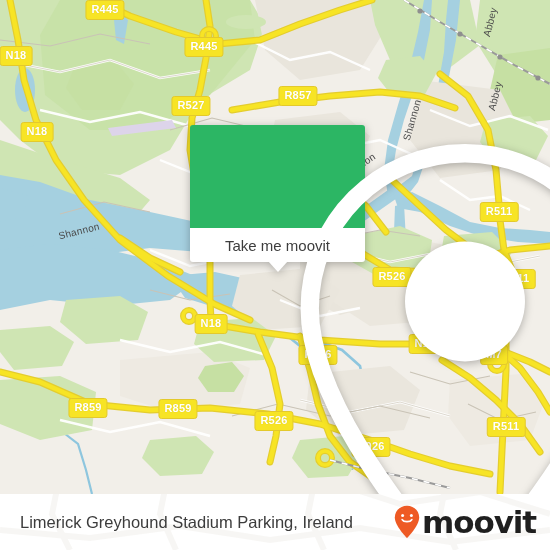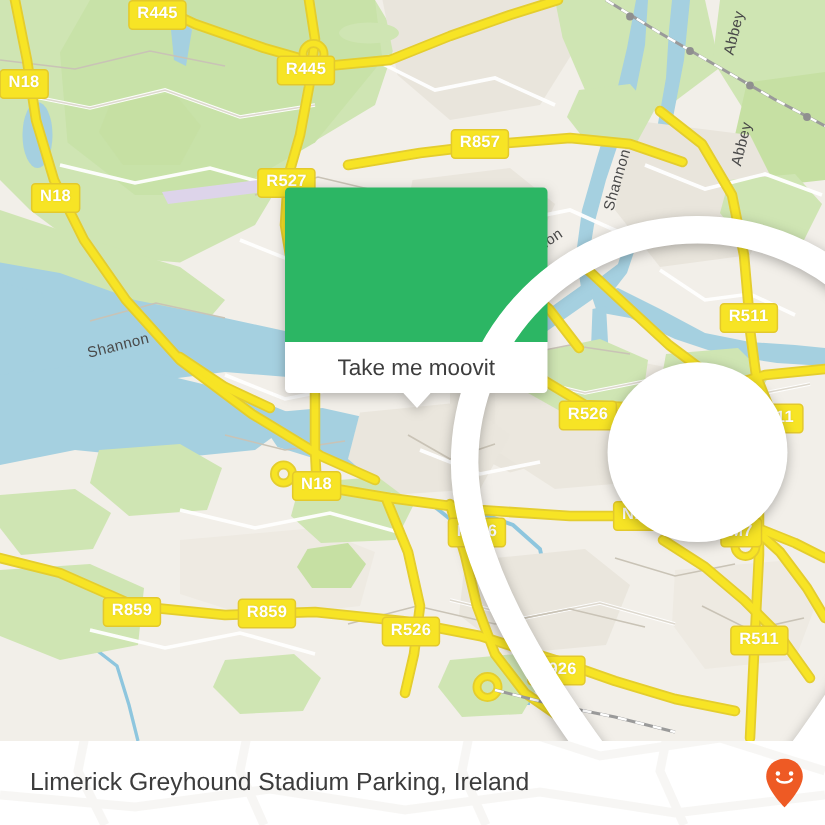--- a/index.html
+++ b/index.html
@@ -371,23 +371,23 @@
 
         <path d="M108,128 L172,120 L176,128 L112,136 Z" fill="#ddd4ea"></path>
 
       </g>
     </svg>
 
     <div id="shield-layer">
         <div class="shield" style="left: 105px; top: 10px;">R445</div>
         <div class="shield" style="left: 204px; top: 47px;">R445</div>
         <div class="shield" style="left: 16px; top: 56px;">N18</div>
-        <div class="shield" style="left: 320px; top: 96px;">R857</div>
+        <div class="shield" style="left: 298px; top: 96px;">R857</div>
         <div class="shield" style="left: 37px; top: 132px;">N18</div>
-        <div class="shield" style="left: 191px; top: 122px;">R527</div>
+        <div class="shield" style="left: 191px; top: 106px;">R527</div>
         <div class="shield" style="left: 499px; top: 212px;">R511</div>
         <div class="shield" style="left: 392px; top: 277px;">R526</div>
         <div class="shield" style="left: 516px; top: 279px;">R511</div>
         <div class="shield" style="left: 211px; top: 324px;">N18</div>
         <div class="shield" style="left: 318px; top: 355px;">R926</div>
         <div class="shield" style="left: 425px; top: 344px;">N18</div>
         <div class="shield" style="left: 494px; top: 355px;">M7</div>
         <div class="shield" style="left: 88px; top: 408px;">R859</div>
         <div class="shield" style="left: 178px; top: 409px;">R859</div>
         <div class="shield" style="left: 274px; top: 421px;">R526</div>
@@ -434,17 +434,18 @@
 
     <span id="footer-title">Limerick Greyhound Stadium Parking, Ireland</span>
 
     <div id="logo">
       <svg id="logo-pin" width="26" height="34" viewBox="0 0 26 34">
         <path d="M13 0.8 C6 0.8 0.8 6 0.8 12.6 C0.8 21 13 33.2 13 33.2 C13 33.2 25.2 21 25.2 12.6 C25.2 6 20 0.8 13 0.8 Z" fill="#ee5a24"></path>
         <circle cx="8.6" cy="10.6" r="1.5" fill="#ffffff"></circle>
         <circle cx="17.4" cy="10.6" r="1.5" fill="#ffffff"></circle>
         <path d="M8.2 14.6 C9.8 17.4 16.2 17.4 17.8 14.6" fill="none" stroke="#ffffff" stroke-width="1.7" stroke-linecap="round"></path>
       </svg>
+      <span id="logo-text">moovit</span>
     </div>
 
   </div>
 
 </div>
 
 </body></html>

